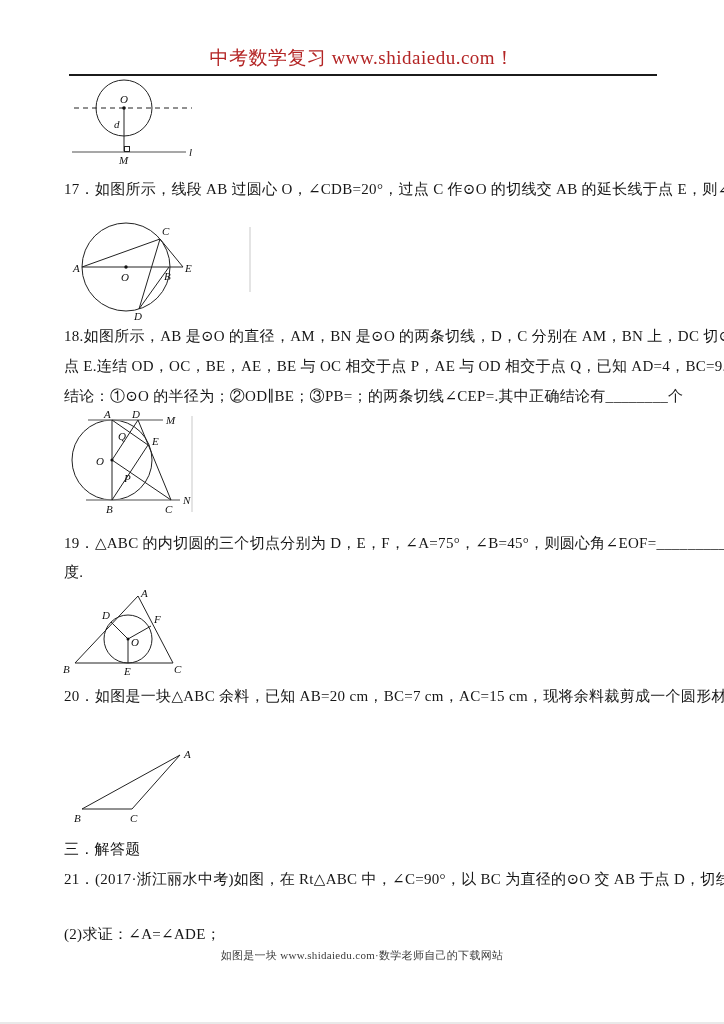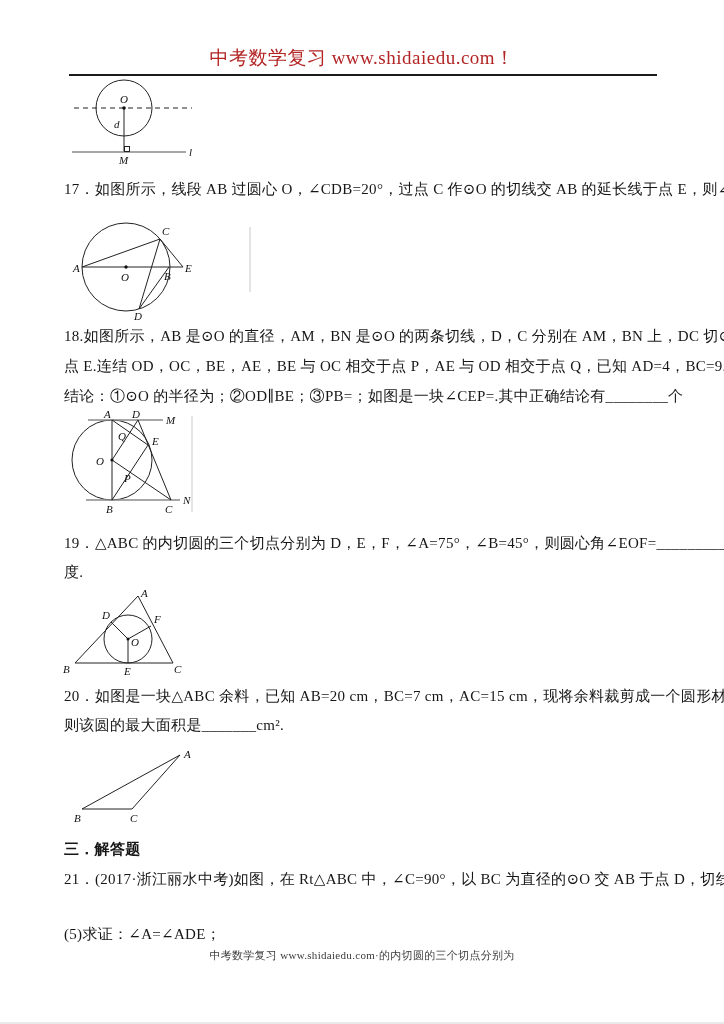--- a/index.html
+++ b/index.html
@@ -9,21 +9,21 @@
   }
   .hdr-title{
     position:absolute;top:45px;left:0;width:100%;text-align:center;
     font-size:19px;letter-spacing:.5px;color:#b32424;white-space:nowrap;
   }
   .hdr-rule{position:absolute;top:74px;left:69px;width:588px;height:2px;background:#1b1b1b;}
   .tline{
     position:absolute;left:64px;width:600px;font-size:15px;line-height:20px;
     white-space:nowrap;letter-spacing:.3px;color:#161616;
   }
-  .bold{font-weight:bold;}
+  .bold{font-weight:normal;}
   .footer-line{
     position:absolute;top:948px;left:0;width:100%;text-align:center;
     font-size:11px;color:#3a3a3a;letter-spacing:.3px;white-space:nowrap;
   }
   .bottom-edge{position:absolute;left:0;top:1022px;width:724px;height:2px;background:#e9e9e9;}
   svg.diagram{position:absolute;overflow:visible;}
   svg.diagram text{
     font-family:"Liberation Serif","DejaVu Serif",serif;font-style:italic;
     font-size:11px;fill:#111;
   }
@@ -66,21 +66,21 @@
     <text x="1" y="50">A</text>
     <text x="49" y="59">O</text>
     <text x="92" y="58">B</text>
     <text x="113" y="50">E</text>
     <text x="90" y="13">C</text>
     <text x="62" y="98">D</text>
   </svg>
 
   <div class="tline" style="top:326px">18.如图所示，AB 是⊙O 的直径，AM，BN 是⊙O 的两条切线，D，C 分别在 AM，BN 上，DC 切⊙O 于</div>
   <div class="tline" style="top:356px">点 E.连结 OD，OC，BE，AE，BE 与 OC 相交于点 P，AE 与 OD 相交于点 Q，已知 AD=4，BC=9.以下</div>
-  <div class="tline" style="top:386px">结论：①⊙O 的半径为；②OD∥BE；③PB=；如图是一块∠CEP=.其中正确结论有________个</div>
+  <div class="tline" style="top:386px">结论：①⊙O 的半径为；②OD∥BE；③PB=；的两条切线∠CEP=.其中正确结论有________个</div>
 
   <svg class="diagram" style="left:72px;top:412px" width="135" height="106" viewBox="0 0 135 106">
     <circle class="geo" cx="40" cy="48" r="40"></circle>
     <line class="geo-gray" x1="16" y1="8" x2="91" y2="8"></line>
     <line class="geo-gray" x1="14" y1="88" x2="108" y2="88"></line>
     <line class="geo" x1="40" y1="8" x2="40" y2="88"></line>
     <line class="geo" x1="40" y1="48" x2="66" y2="8"></line>
     <line class="geo" x1="40" y1="48" x2="99" y2="88"></line>
     <line class="geo" x1="40" y1="8" x2="76" y2="33"></line>
     <line class="geo" x1="40" y1="88" x2="76" y2="33"></line>
@@ -114,32 +114,31 @@
     <text x="79" y="9">A</text>
     <text x="40" y="31">D</text>
     <text x="92" y="35">F</text>
     <text x="69" y="58">O</text>
     <text x="1" y="85">B</text>
     <text x="62" y="87">E</text>
     <text x="112" y="85">C</text>
   </svg>
 
   <div class="tline" style="top:686px">20．如图是一块△ABC 余料，已知 AB=20 cm，BC=7 cm，AC=15 cm，现将余料裁剪成一个圆形材料，</div>
-  <div class="tline" style="top:715px">则该圆的最大面积是_______cm².</div>
 
   <svg class="diagram" style="left:70px;top:748px" width="140" height="78" viewBox="0 0 140 78">
     <line class="geo" x1="12" y1="61" x2="110" y2="7"></line>
     <line class="geo" x1="12" y1="61" x2="62" y2="61"></line>
     <line class="geo" x1="62" y1="61" x2="110" y2="7"></line>
     <text x="114" y="10">A</text>
     <text x="4" y="74">B</text>
     <text x="60" y="74">C</text>
   </svg>
 
   <div class="tline bold" style="top:839px">三．解答题</div>
 
   <div class="tline" style="top:869px">21．(2017·浙江丽水中考)如图，在 Rt△ABC 中，∠C=90°，以 BC 为直径的⊙O 交 AB 于点 D，切线 DE</div>
-  <div class="tline" style="top:924px">(5)求证：∠A=∠ADE；</div>
+  <div class="tline" style="top:924px">(2)求证：∠A=∠ADE；</div>
 
-  <div class="footer-line">中考数学复习 www.shidaiedu.com·的内切圆的三个切点分别为</div>
+  <div class="footer-line">如图是一块 www.shidaiedu.com·数学老师自己的下载网站</div>
   <div class="bottom-edge"></div>
 
 </div>
 
 </body></html>

